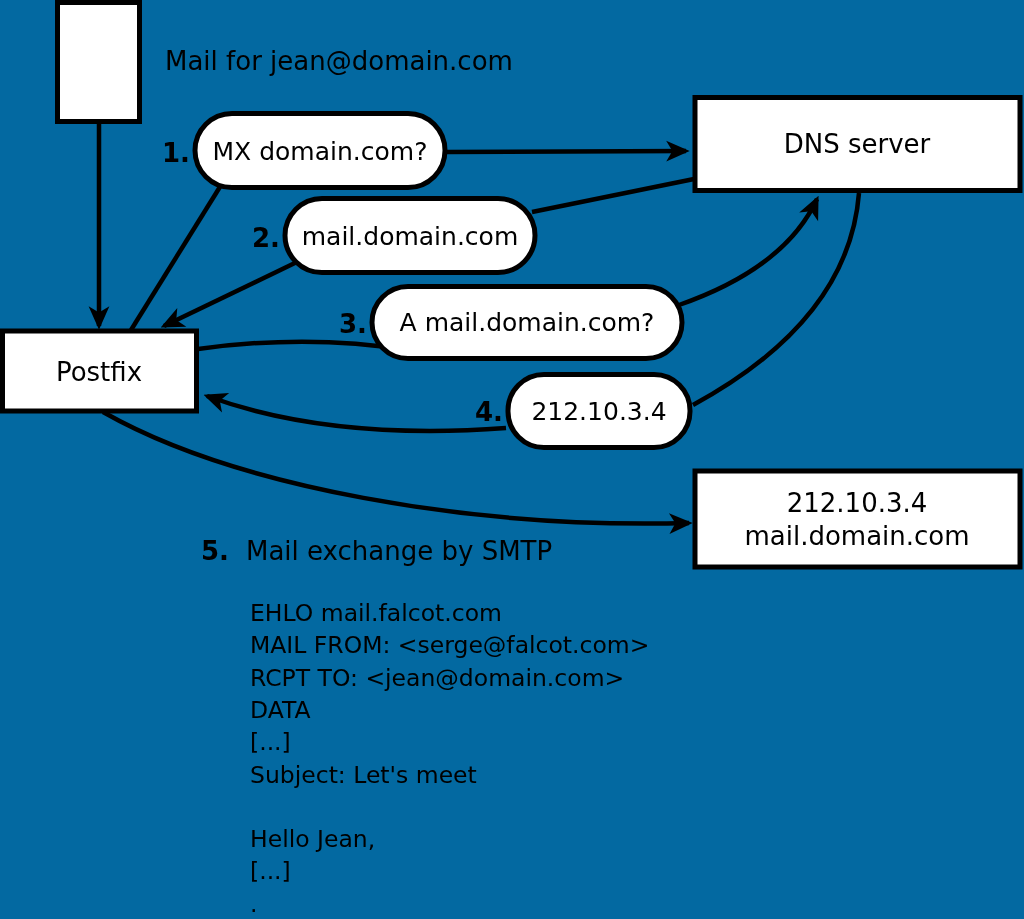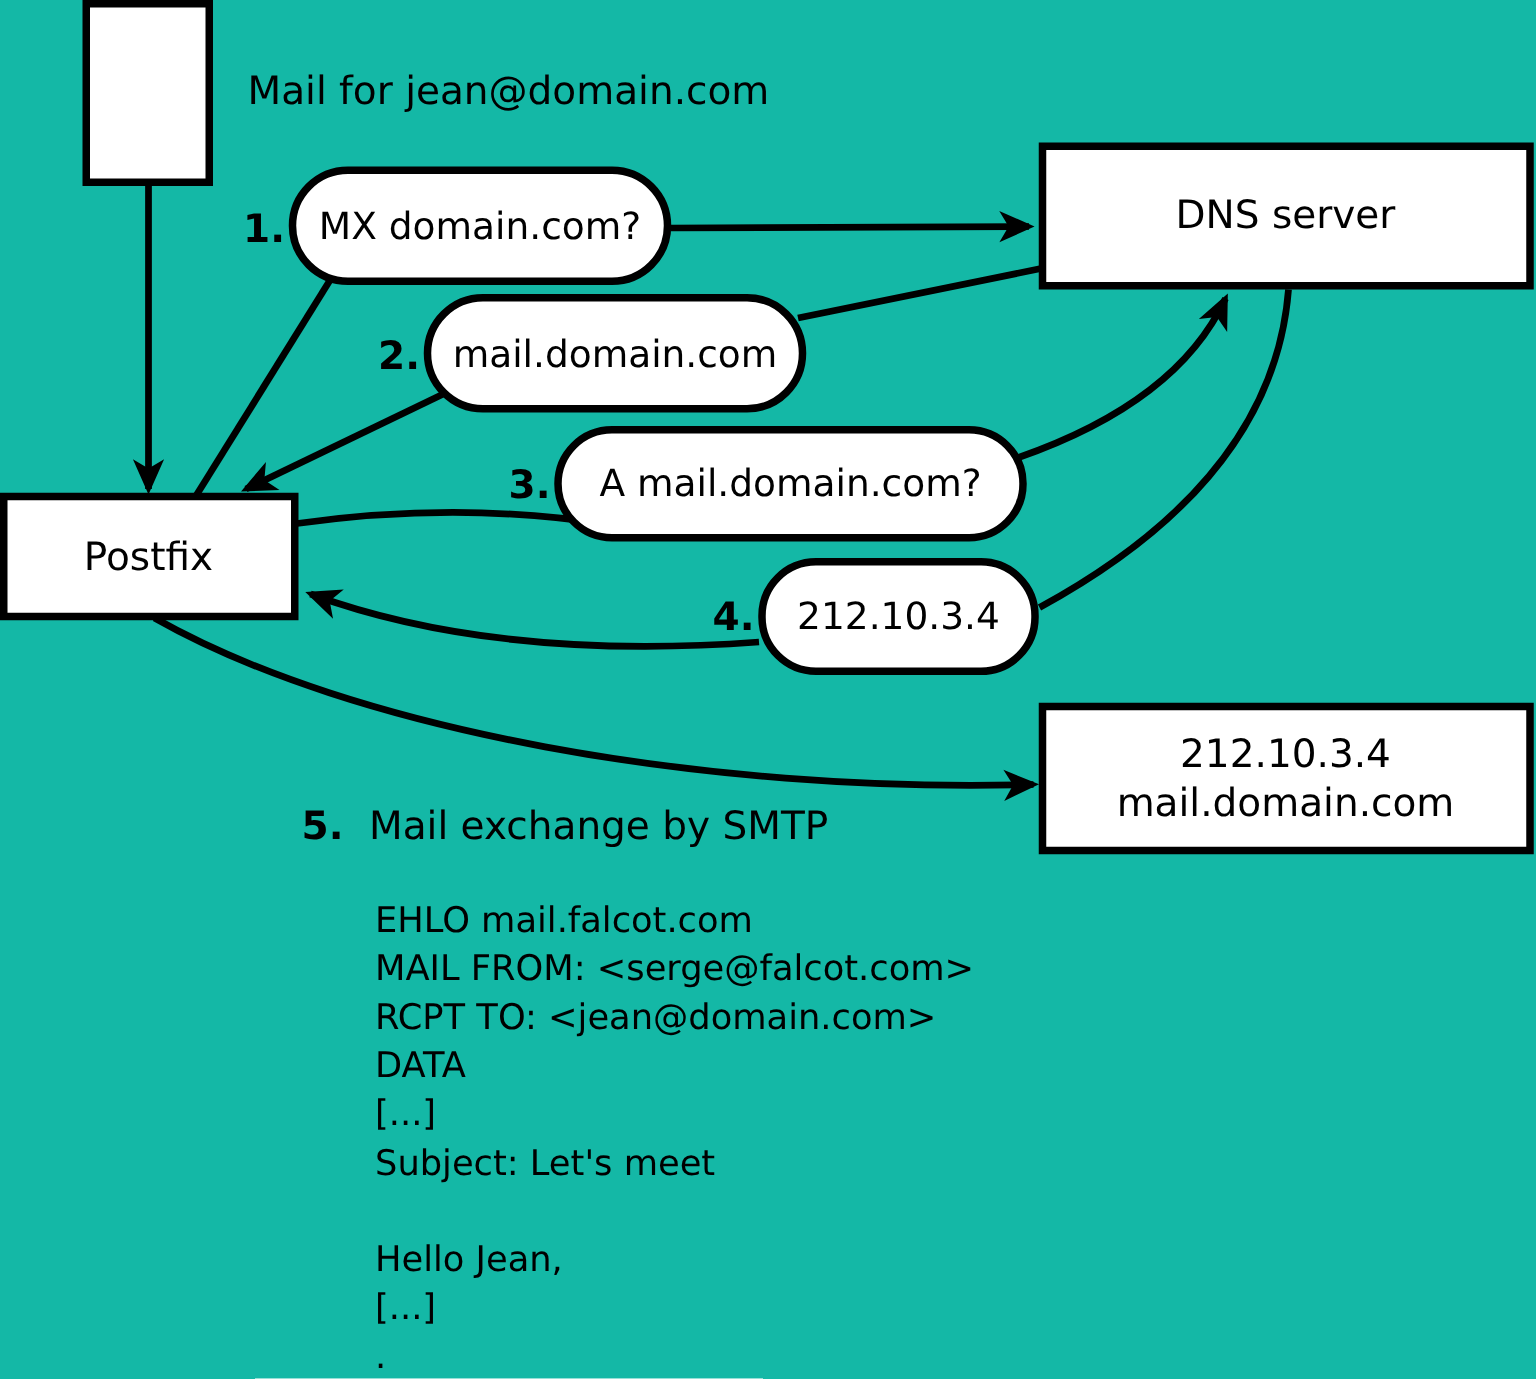--- a/index.html
+++ b/index.html
@@ -4,21 +4,21 @@
 <style>
   html, body {
     margin: 0;
     padding: 0;
     background: #ffffff;
   }
   .stage {
     position: relative;
     width: 1024px;
     height: 919px;
-    background: #14b8a6;
+    background: #0369a1;
     font-family: "DejaVu Sans", sans-serif;
   }
   svg { display: block; }
   .node-box {
     fill: #ffffff;
     stroke: #000000;
     stroke-width: 5;
   }
   .bubble {
     fill: #ffffff;

